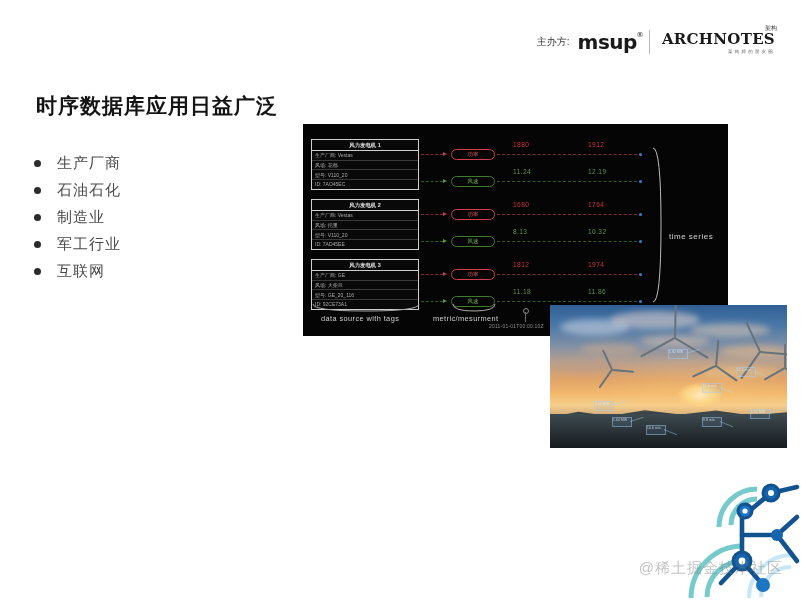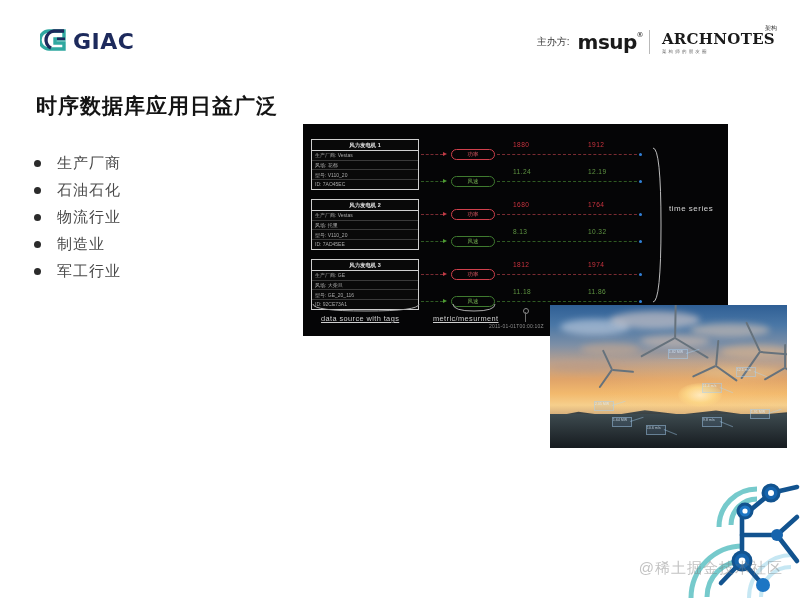--- a/index.html
+++ b/index.html
@@ -17,21 +17,21 @@
   .logo-mark{width:28px;height:26px;position:relative;}
   .logo-text{font-size:22px;font-weight:700;letter-spacing:.5px;color:#1d2a5c;
              font-family:"DejaVu Sans",sans-serif;}
 
   .sponsors{position:absolute;right:26px;top:30px;display:flex;align-items:center;gap:8px;}
   .sp-label{font-size:10px;color:#3a3a3a;}
   .sp-msup{font-size:20px;font-weight:800;color:#1a1a1a;letter-spacing:-0.5px;
            font-family:"DejaVu Sans",sans-serif;position:relative;}
   .sp-msup sup{font-size:7px;position:absolute;top:1px;right:-6px;font-weight:400;}
   .sp-div{width:1px;height:24px;background:#b9b9b9;margin:0 4px;}
-  .sp-arch{position:relative;display:flex;flex-direction:column;align-items:flex-start;}
+  .sp-arch{position:relative;display:flex;flex-direction:column;align-items:flex-end;}
   .sp-arch .main{font-size:15px;font-weight:700;color:#1a1a1a;letter-spacing:.3px;
                  font-family:"DejaVu Serif",serif;}
   .sp-arch .cn{position:absolute;top:-6px;right:-2px;font-size:6px;color:#333;}
   .sp-arch .sub{font-size:4.5px;letter-spacing:2.2px;color:#666;margin-top:1px;}
 
   
   .title{position:absolute;left:36px;top:92px;font-size:21px;font-weight:700;
          color:#141414;letter-spacing:1px;}
 
   
@@ -68,21 +68,21 @@
   .val{position:absolute;font-size:6.6px;letter-spacing:.4px;}
   .val.pw{color:#c9333f;}
   .val.ws{color:#5f9442;}
 
   .dot-end{position:absolute;width:3px;height:3px;border-radius:50%;background:#2f7fd6;}
 
   .tick{position:absolute;width:1px;background:#6d6d6d;}
   .tick-o{position:absolute;width:4px;height:4px;border:1px solid #8a8a8a;border-radius:50%;}
   .tstamp{position:absolute;font-size:5px;color:#8d8d8d;letter-spacing:.2px;white-space:nowrap;}
 
-  .cap{position:absolute;font-size:7.4px;color:#cfcfcf;letter-spacing:.4px;white-space:nowrap;text-decoration:underline;}
+  .cap{position:absolute;font-size:7.4px;color:#cfcfcf;letter-spacing:.4px;white-space:nowrap;}
   .brace{position:absolute;}
   .tslabel{position:absolute;font-size:8px;color:#d5d5d5;letter-spacing:.5px;}
 
   
   .photo{position:absolute;left:550px;top:305px;width:237px;height:143px;
          overflow:hidden;background:#13243a;}
   .sky{position:absolute;inset:0;
        background:
          linear-gradient(to bottom,
            #2f5f95 0%, #4a77a6 14%, #7d8fa6 28%, #b9a08e 40%,
@@ -111,30 +111,20 @@
   .watermark{position:absolute;right:18px;bottom:22px;font-size:15px;
              color:rgba(120,120,120,.45);letter-spacing:1px;white-space:nowrap;}
 </style>
 </head>
 <body>
 
 <div class="slide">
 
   <div class="hdr">
 
-    <div class="logo">
-      <span class="logo-mark">
-        <svg width="28" height="26" viewBox="0 0 28 26">
-          <path d="M24 3 H9 A9 9 0 0 0 9 21 H24 V15 H15 V11 H24 Z" fill="none" stroke="#2fa8a0" stroke-width="3.4"></path>
-          <path d="M24 3 H14 A9 9 0 0 0 11 20" fill="none" stroke="#1d2a5c" stroke-width="3.4"></path>
-          <rect x="17" y="9.5" width="8" height="2.6" fill="#1d2a5c"></rect>
-        </svg>
-      </span>
-      <span class="logo-text">GIAC</span>
-    </div>
 
     <div class="sponsors">
       <span class="sp-label">主办方:</span>
       <span class="sp-msup">
         <span>msup</span><sup>®</sup>
       </span>
       <span class="sp-div"></span>
       <span class="sp-arch">
         <span class="cn">架构</span>
         <span class="main">ARCHNOTES</span>
@@ -149,29 +139,29 @@
       <div class="bullet">
         <span class="dot"></span>
         <span class="txt">生产厂商</span>
       </div>
       <div class="bullet">
         <span class="dot"></span>
         <span class="txt">石油石化</span>
       </div>
       <div class="bullet">
         <span class="dot"></span>
-        <span class="txt">物流行业</span>
-      </div>
-      <div class="bullet">
-        <span class="dot"></span>
         <span class="txt">制造业</span>
       </div>
       <div class="bullet">
         <span class="dot"></span>
         <span class="txt">军工行业</span>
+      </div>
+      <div class="bullet">
+        <span class="dot"></span>
+        <span class="txt">互联网</span>
       </div>
     </div>
 
   <div class="diagram">
     <div class="dg-inner" id="diagram-inner">
         <div class="tbox" style="top: 15px;">
           <div class="th">风力发电机 1</div>
           <div class="tr">生产厂商: Vestas</div>
           <div class="tr">风场: 花都</div>
           <div class="tr">型号: V110_20</div>
@@ -243,21 +233,21 @@
             <path d="M2 2 Q2 9 55 9 Q108 9 108 2" fill="none" stroke="#aaa" stroke-width="1"></path>
           </svg></div>
         <div class="brace" style="left: 148px; top: 176px;"><svg width="46" height="12">
             <path d="M2 2 Q2 9 23 9 Q44 9 44 2" fill="none" stroke="#aaa" stroke-width="1"></path>
           </svg></div>
         <div class="cap" style="left: 18px; top: 190px;">data source with tags</div>
         <div class="cap" style="left: 130px; top: 190px;">metric/mesurment</div>
         <div class="brace" style="left: 348px; top: 22px;"><svg width="14" height="158">
             <path d="M2 2 Q10 2 10 79 Q10 156 2 156" fill="none" stroke="#bbb" stroke-width="1"></path>
           </svg></div>
-        <div class="tslabel" style="left: 366px; top: 80px;">time series</div>
+        <div class="tslabel" style="left: 366px; top: 108px;">time series</div>
       </div>
   </div>
 
   <div class="photo">
     <div class="sky"></div>
     <div class="sun"></div>
     <div id="clouds">
         <div class="cloud" style="left: 10px; top: 14px; width: 70px; height: 16px; background: rgb(207, 216, 230);"></div>
         <div class="cloud" style="left: 60px; top: 6px; width: 90px; height: 18px; background: rgb(230, 213, 207);"></div>
         <div class="cloud" style="left: 140px; top: 18px; width: 80px; height: 14px; background: rgb(220, 199, 182);"></div>

